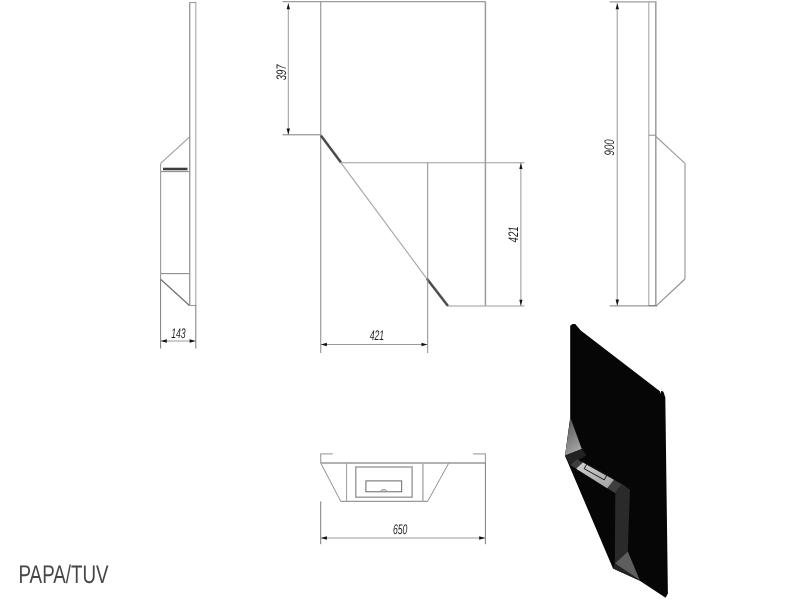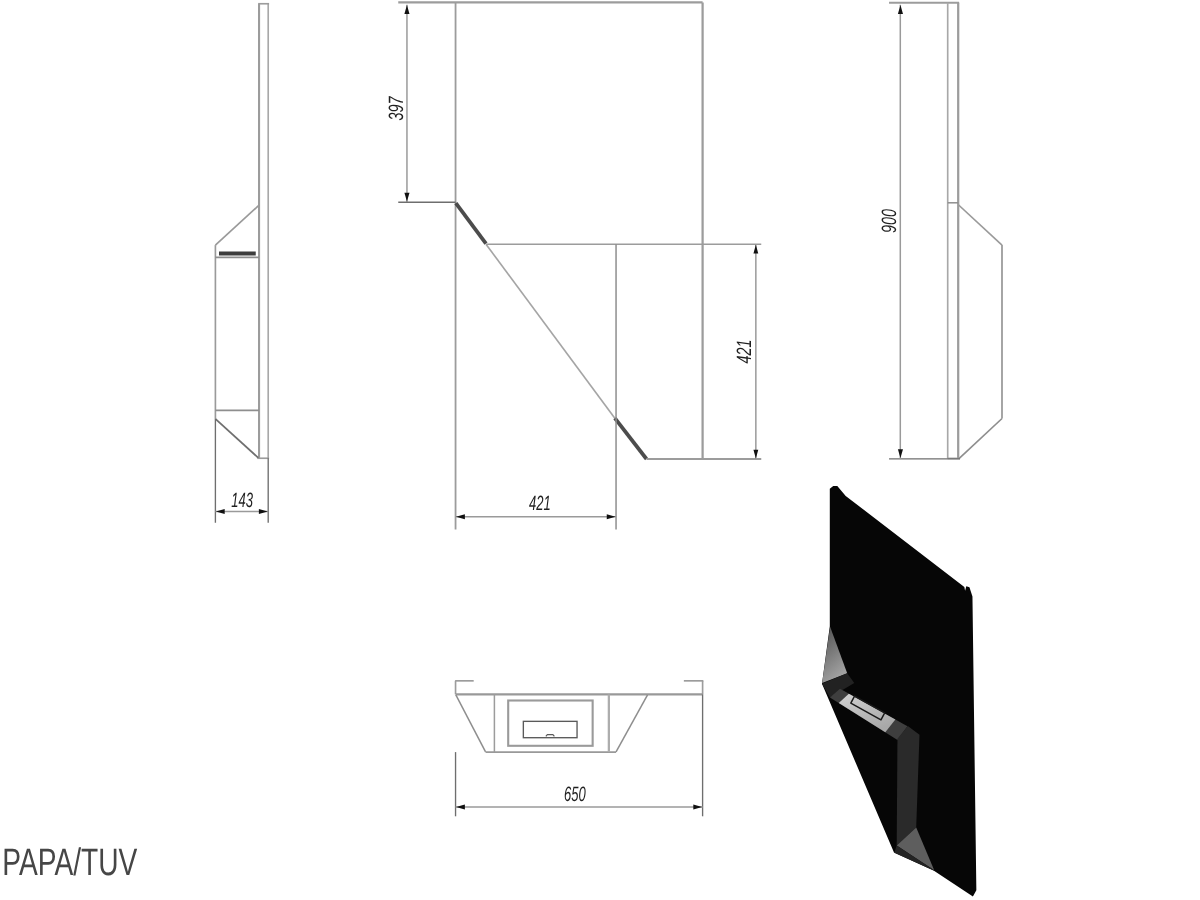--- a/index.html
+++ b/index.html
@@ -1,16 +1,16 @@
 <!DOCTYPE html>
 <html><head>
 <meta charset="utf-8">
 <style>
   html,body{margin:0;padding:0;background:#ffffff;}
-  .page{position:relative;width:732px;height:600px;background:#ffffff;overflow:hidden;}
+  .page{position:relative;width:732px;height:600px;background:#ffffff;overflow:hidden;padding-left:17px;}
   svg{display:block;}
   text{font-family:"Liberation Sans", sans-serif;-webkit-font-smoothing:antialiased;text-rendering:geometricPrecision;}
 </style>
 </head>
 <body>
 <div class="page">
 <svg width="800" height="600" viewBox="0 0 800 600">
 
   <g>
 

